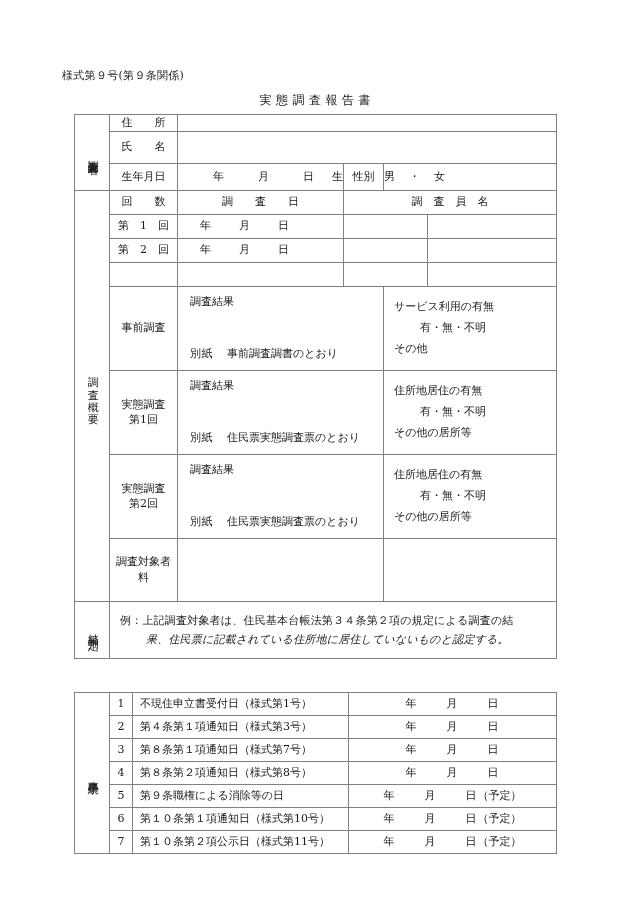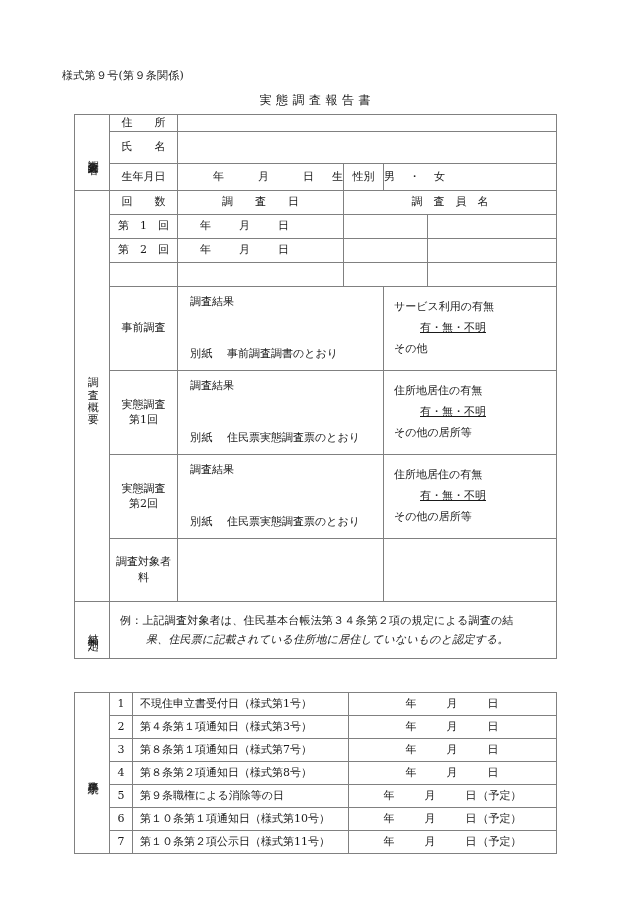--- a/index.html
+++ b/index.html
@@ -104,21 +104,21 @@
     white-space: nowrap;
   }
 
   
   .res-cell {
     padding: 6px 0 6px 10px !important;
     vertical-align: top;
     line-height: 1.9;
   }
   .res-line-1 { display: block; }
-  .res-line-2 { display: block; padding-left: 26px; text-decoration: underline; }
+  .res-line-2 { display: block; padding-left: 26px; }
   .res-line-3 { display: block; }
 
   .body-cell {
     padding: 7px 0 7px 12px !important;
     vertical-align: top;
     line-height: 1.5;
   }
   .body-cell .l1 { display: block; }
   .body-cell .l2 { display: block; margin-top: 36px; }
   .attach-label { letter-spacing: 0.5px; }

